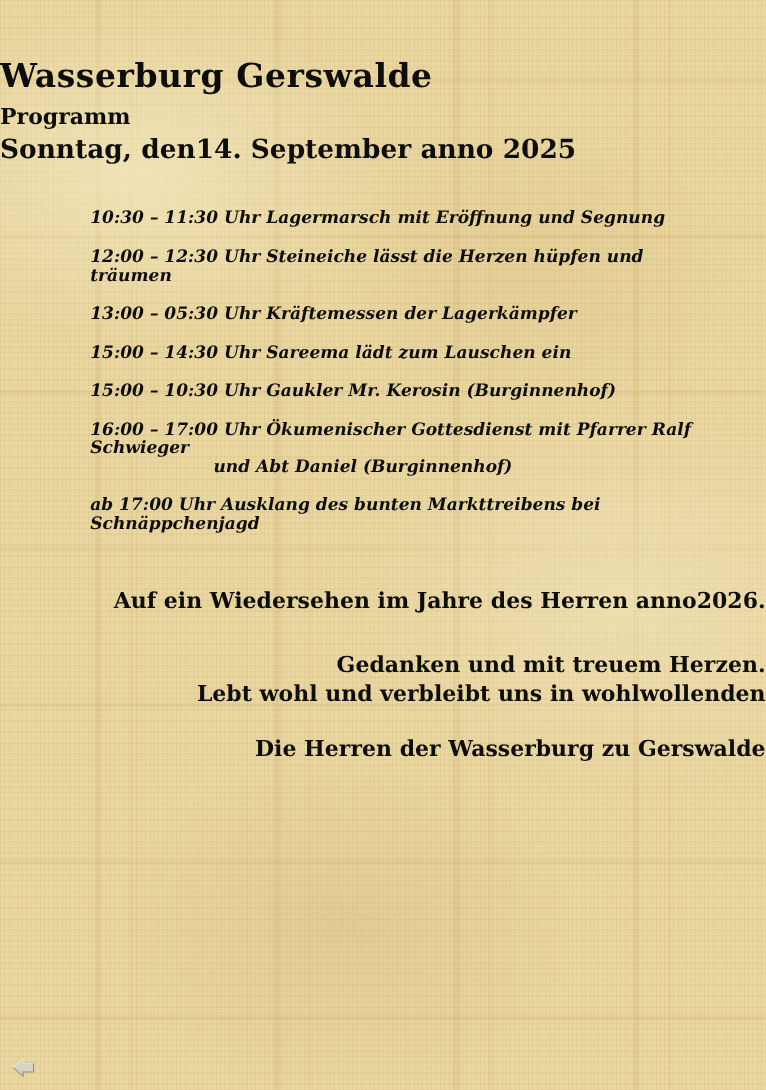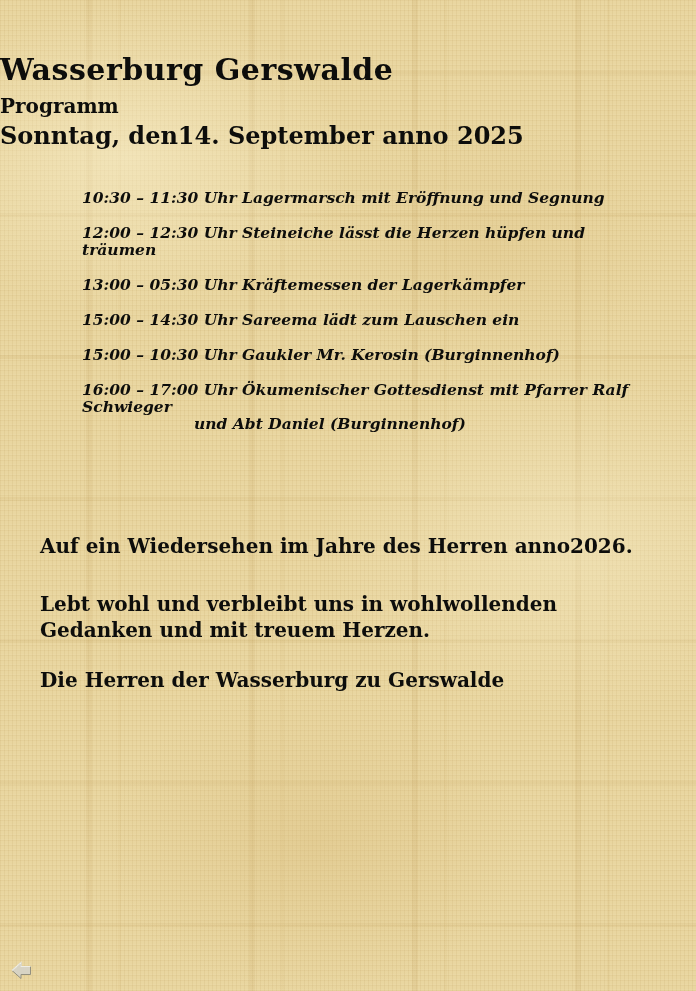--- a/index.html
+++ b/index.html
@@ -66,21 +66,21 @@
     display: block;
   }
   .indent-lg { padding-left: 112px; }
   .indent-md { padding-left: 84px; }
 
   .closing {
     position: absolute;
     top: 533px;
     left: 0;
     right: 0;
-    text-align: left;
+    text-align: right;
     font-size: 20px;
     line-height: 26px;
     padding-left: 40px;
   }
   .closing-farewell { margin-bottom: 32px; }
   .closing-blessing { margin-bottom: 24px; }
 
   .back-btn {
     position: absolute;
     left: 9px;
@@ -116,28 +116,29 @@
     <span class="schedule-line">15:00 – 14:30 Uhr Sareema lädt zum Lauschen ein</span>
   </div>
   <div class="schedule-item">
     <span class="schedule-line">15:00 – 10:30 Uhr Gaukler Mr. Kerosin (Burginnenhof)</span>
   </div>
   <div class="schedule-item">
     <span class="schedule-line">16:00 – 17:00 Uhr Ökumenischer Gottesdienst mit Pfarrer Ralf Schwieger</span>
     <span class="schedule-line indent-lg">und Abt Daniel (Burginnenhof)</span>
   </div>
   <div class="schedule-item">
+    <span class="schedule-line">ab 17:00 Uhr Ausklang des bunten Markttreibens bei Schnäppchenjagd</span>
   </div>
 </div>
 
 <div class="closing">
   <div class="closing-farewell">Auf ein Wiedersehen im Jahre des Herren anno2026.</div>
   <div class="closing-blessing">
+    <span class="schedule-line">Gedanken und mit treuem Herzen.</span>
     <span class="schedule-line">Lebt wohl und verbleibt uns in wohlwollenden</span>
-    <span class="schedule-line">Gedanken und mit treuem Herzen.</span>
   </div>
   <div class="closing-signature">Die Herren der Wasserburg zu Gerswalde</div>
 </div>
 
 <button class="back-btn" type="button" title="">
   <span>
     <svg width="25" height="25" viewBox="0 0 25 25" aria-hidden="true">
       <polygon points="3,12.5 12,4.5 12,8.5 21.5,8.5 21.5,16.5 12,16.5 12,20.5" fill="#d7d3c4" stroke="#93907f" stroke-width="1"></polygon>
       <path d="M3,12.5 L12,4.5 L12,8.5 L21.5,8.5" fill="none" stroke="#efede4" stroke-width="1.2"></path>
     </svg>

